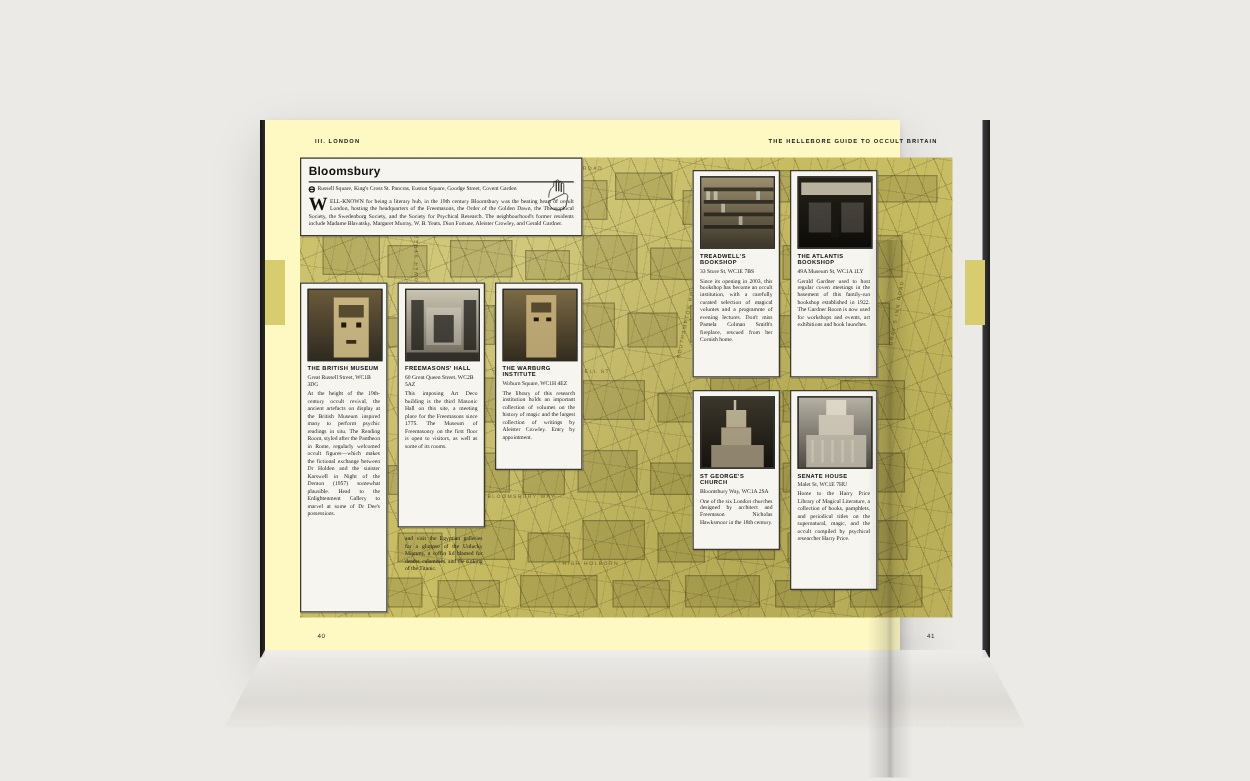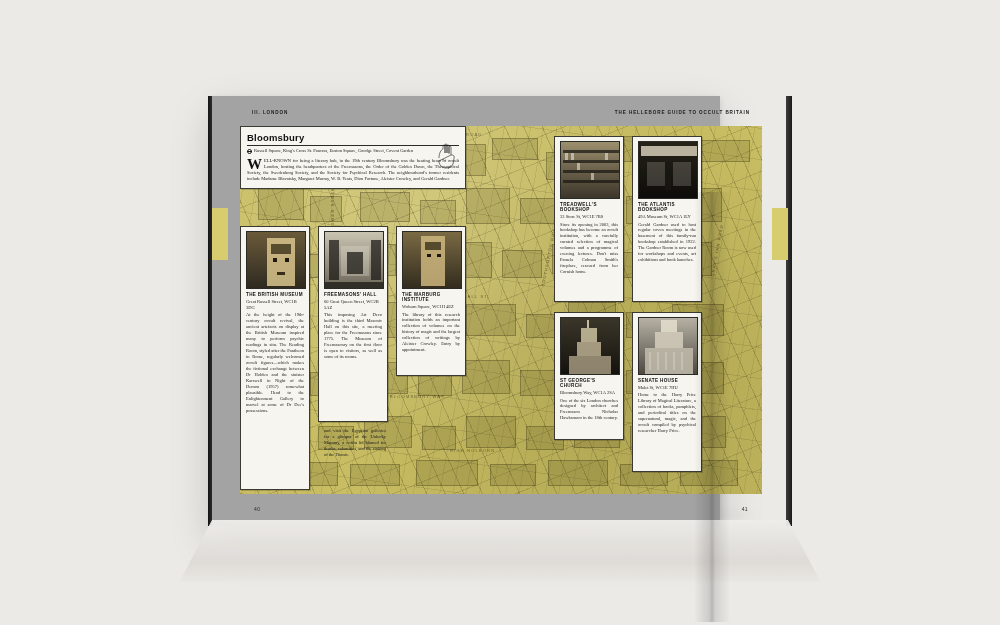--- a/index.html
+++ b/index.html
@@ -19,21 +19,21 @@
     background: #eceae7;
   }
 
   
   .book {
     position: absolute;
     left: 212px;
     top: 96px;
     width: 508px;
     height: 430px;
-    background: #a3a3a3;
+    background: #fef9c3;
     box-shadow: 0 18px 40px rgba(0,0,0,0.18), 0 2px 6px rgba(0,0,0,0.10);
     text-decoration: underline;
   }
   .book-bottom {
     position: absolute;
     left: 212px;
     top: 520px;
     width: 576px;
     height: 90px;
     background: linear-gradient(180deg,#efedea 0%, #e4e2de 40%, #dedbd6 70%, #e9e7e3 100%);

